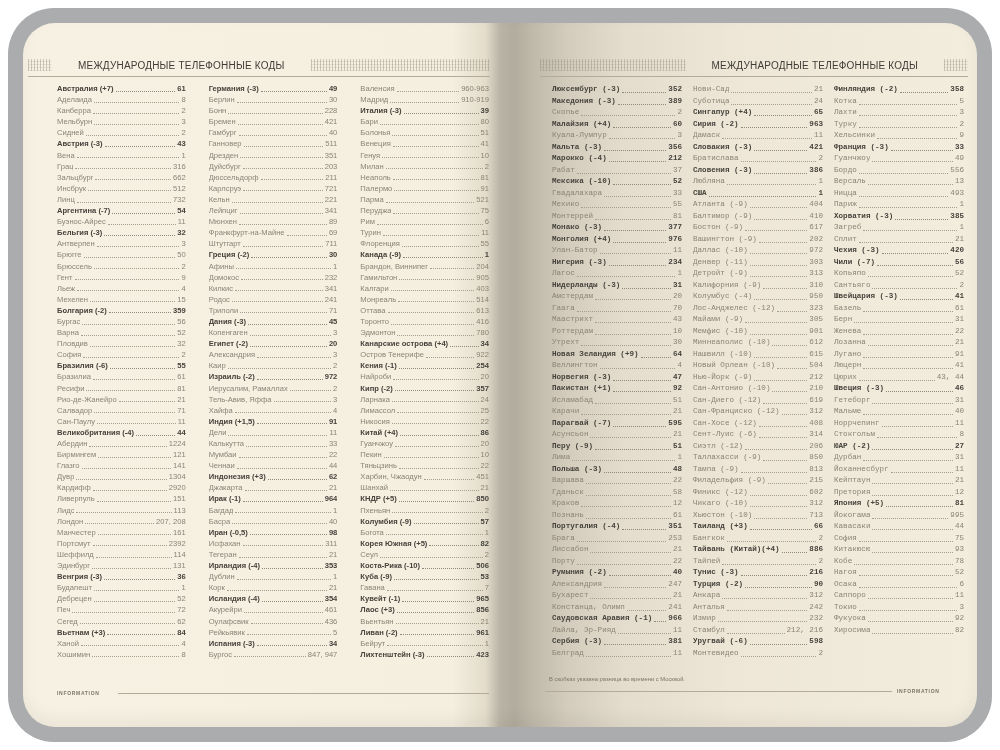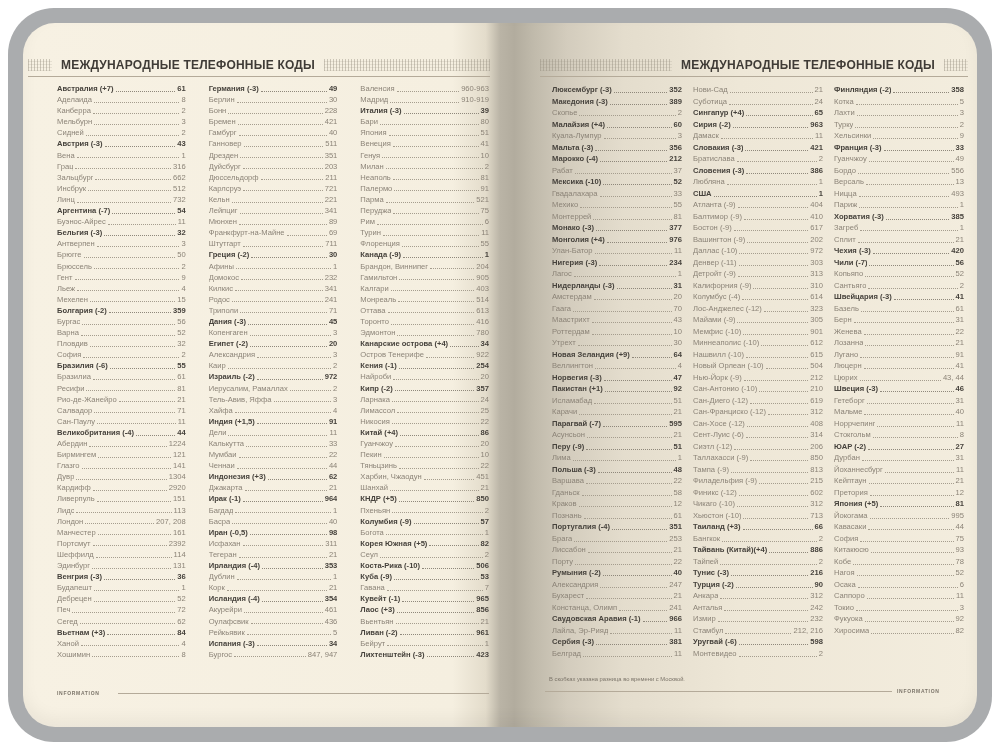--- a/index.html
+++ b/index.html
@@ -15,28 +15,28 @@
       #c0baab 53.5%, #d3ccbd 57%, #e4ddcd 63%, #eee7d7 75%, #f3edde 100%);
     box-shadow:inset 0 -8px 16px rgba(0,0,0,0.05);}
   .header{position:absolute;top:57px;height:16px;display:flex;align-items:center;}
   #header-left{left:28px;width:462px;}
   #header-right{left:540px;width:428px;}
   .pat{height:12px;
     background-image:repeating-linear-gradient(90deg, rgba(150,143,128,0.45) 0 1px, rgba(0,0,0,0) 1px 3px),
                      repeating-linear-gradient(0deg, rgba(150,143,128,0.18) 0 1px, rgba(0,0,0,0) 1px 3px);}
   .pat-small{width:24px;flex:0 0 auto;}
   .pat-long{flex:1 1 auto;}
-  .hdr-title{font-weight:bold;font-size:12px;color:#3f3b36;letter-spacing:0.2px;
-    margin:0 9px;white-space:nowrap;flex:0 0 auto;}
+  .hdr-title{font-weight:normal;font-size:10px;color:#3f3b36;letter-spacing:0.2px;
+    margin:0 26px;white-space:nowrap;flex:0 0 auto;}
   .rule{position:absolute;height:1px;background:#b4aa99;top:76px;}
   #rule-left{left:28px;width:462px;}
   #rule-right{left:540px;width:428px;}
   .content{position:absolute;display:flex;}
   #content-left{left:57px;top:83px;width:432px;gap:23px;}
-  #content-right{left:552px;top:84px;width:412px;gap:11px;}
+  #content-right{left:552px;top:84px;width:412px;gap:11px;font-family:Liberation Mono, monospace;}
   .col{flex:1 1 0;min-width:0;}
   .row{display:flex;align-items:flex-end;font-size:7.6px;color:#8b8377;
     white-space:nowrap;overflow:hidden;}
   #content-left .row{height:11.1px;line-height:11.1px;}
   #content-right .row{height:11.5px;line-height:11.5px;}
   .row .nm{flex:0 1 auto;overflow:hidden;}
   .row .dots{flex:1 0 4px;border-bottom:1px dotted #a59d8e;margin:0 2px 2.5px 2px;}
   .row .val{flex:0 0 auto;}
   .row.country{color:#46423c;font-weight:bold;}
   .row.country .dots{border-bottom-color:#8f887b;}
@@ -608,21 +608,21 @@
         <span class="nm">Италия (-3)</span>
         <span class="dots"></span>
         <span class="val">39</span>
       </div>
       <div class="row">
         <span class="nm">Бари</span>
         <span class="dots"></span>
         <span class="val">80</span>
       </div>
       <div class="row">
-        <span class="nm">Япония</span>
+        <span class="nm">Болонья</span>
         <span class="dots"></span>
         <span class="val">51</span>
       </div>
       <div class="row">
         <span class="nm">Венеция</span>
         <span class="dots"></span>
         <span class="val">41</span>
       </div>
       <div class="row">
         <span class="nm">Генуя</span>
@@ -1196,21 +1196,21 @@
         <span class="val">313</span>
       </div>
       <div class="row">
         <span class="nm">Калифорния (-9)</span>
         <span class="dots"></span>
         <span class="val">310</span>
       </div>
       <div class="row">
         <span class="nm">Колумбус (-4)</span>
         <span class="dots"></span>
-        <span class="val">614</span>
+        <span class="val">950</span>
       </div>
       <div class="row">
         <span class="nm">Лос-Анджелес (-12)</span>
         <span class="dots"></span>
         <span class="val">323</span>
       </div>
       <div class="row">
         <span class="nm">Майами (-9)</span>
         <span class="dots"></span>
         <span class="val">305</span>

